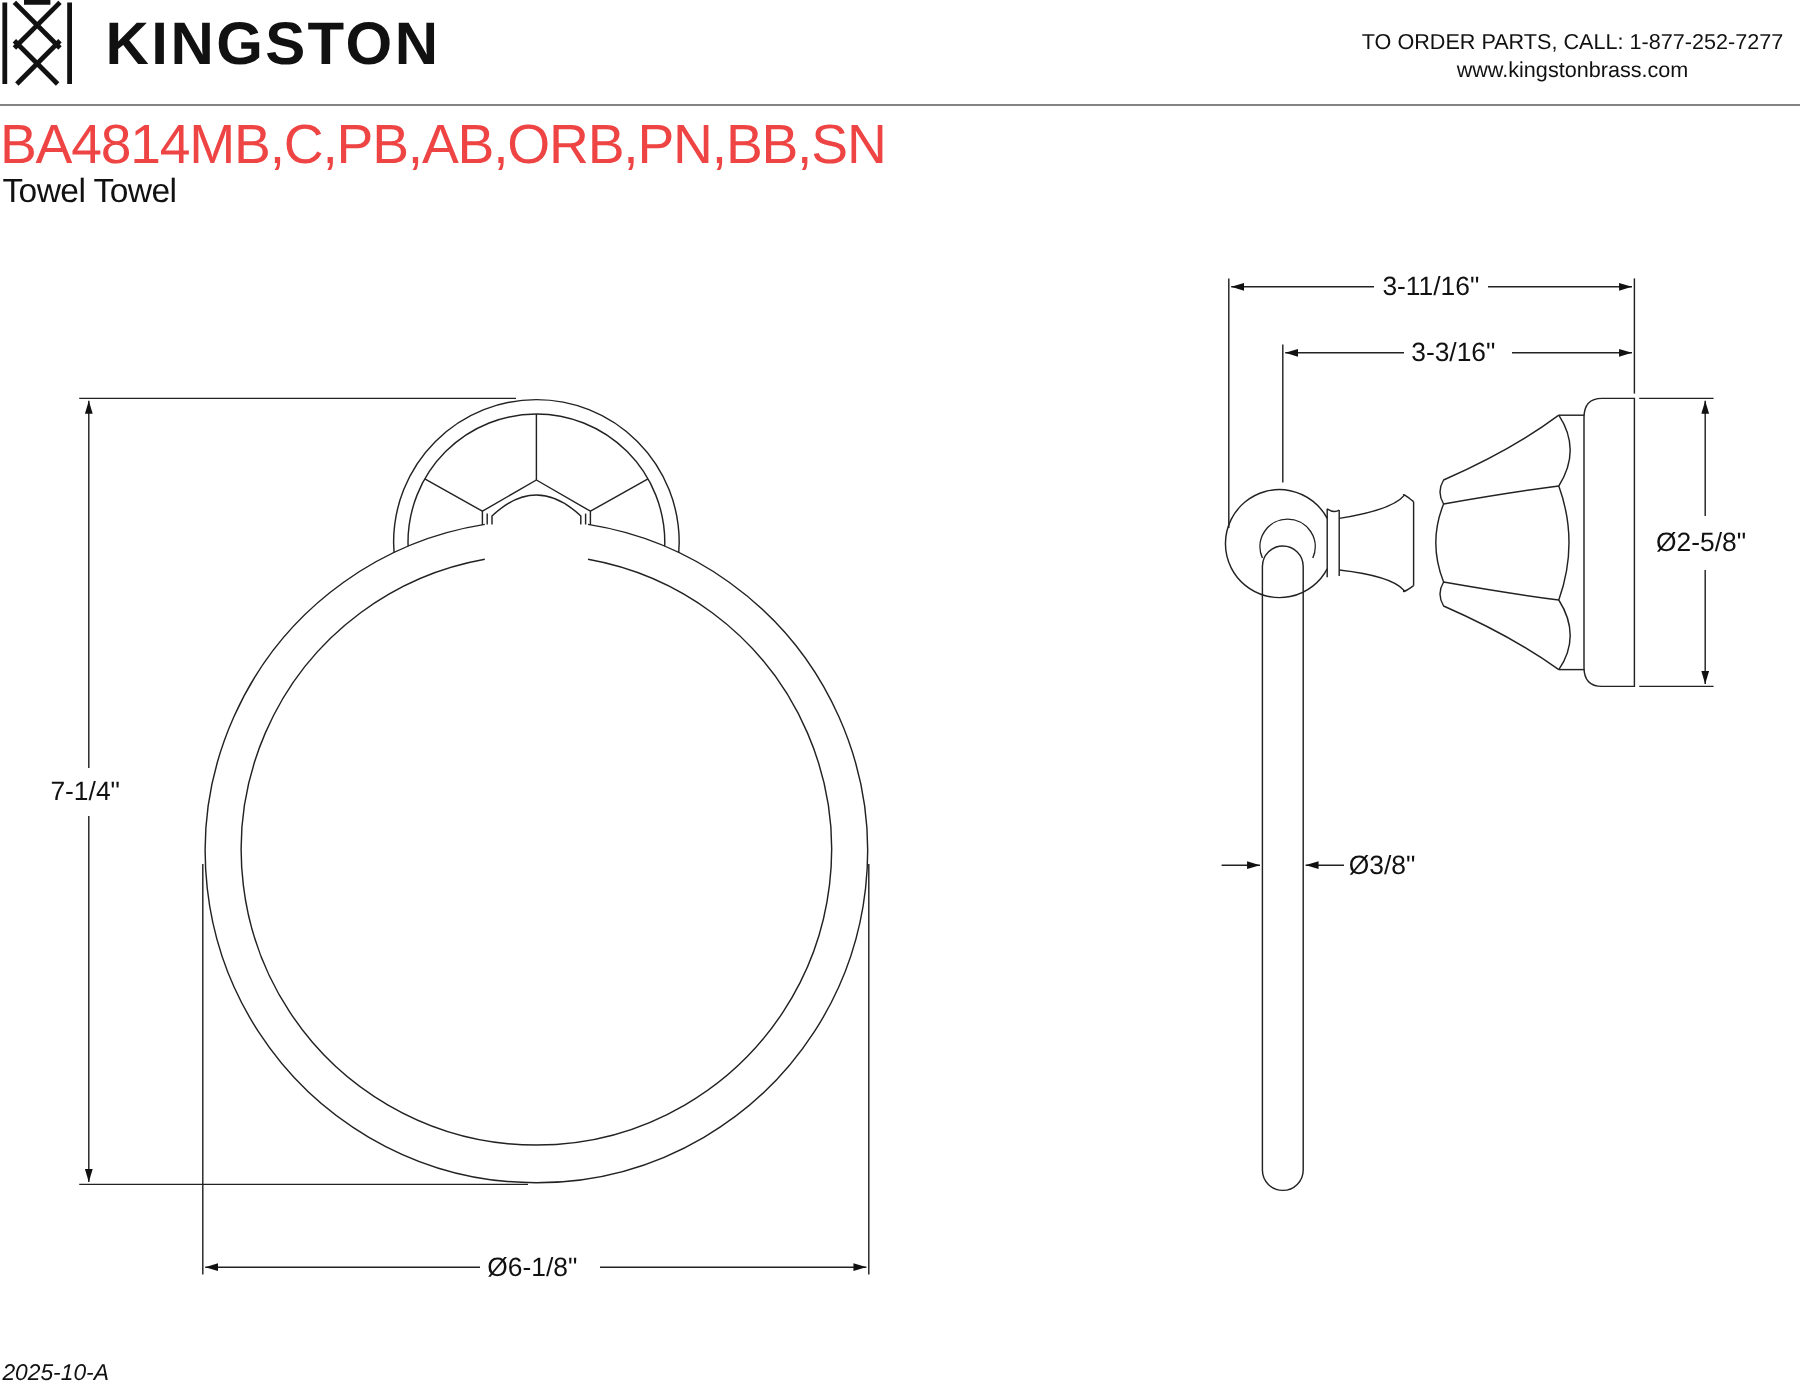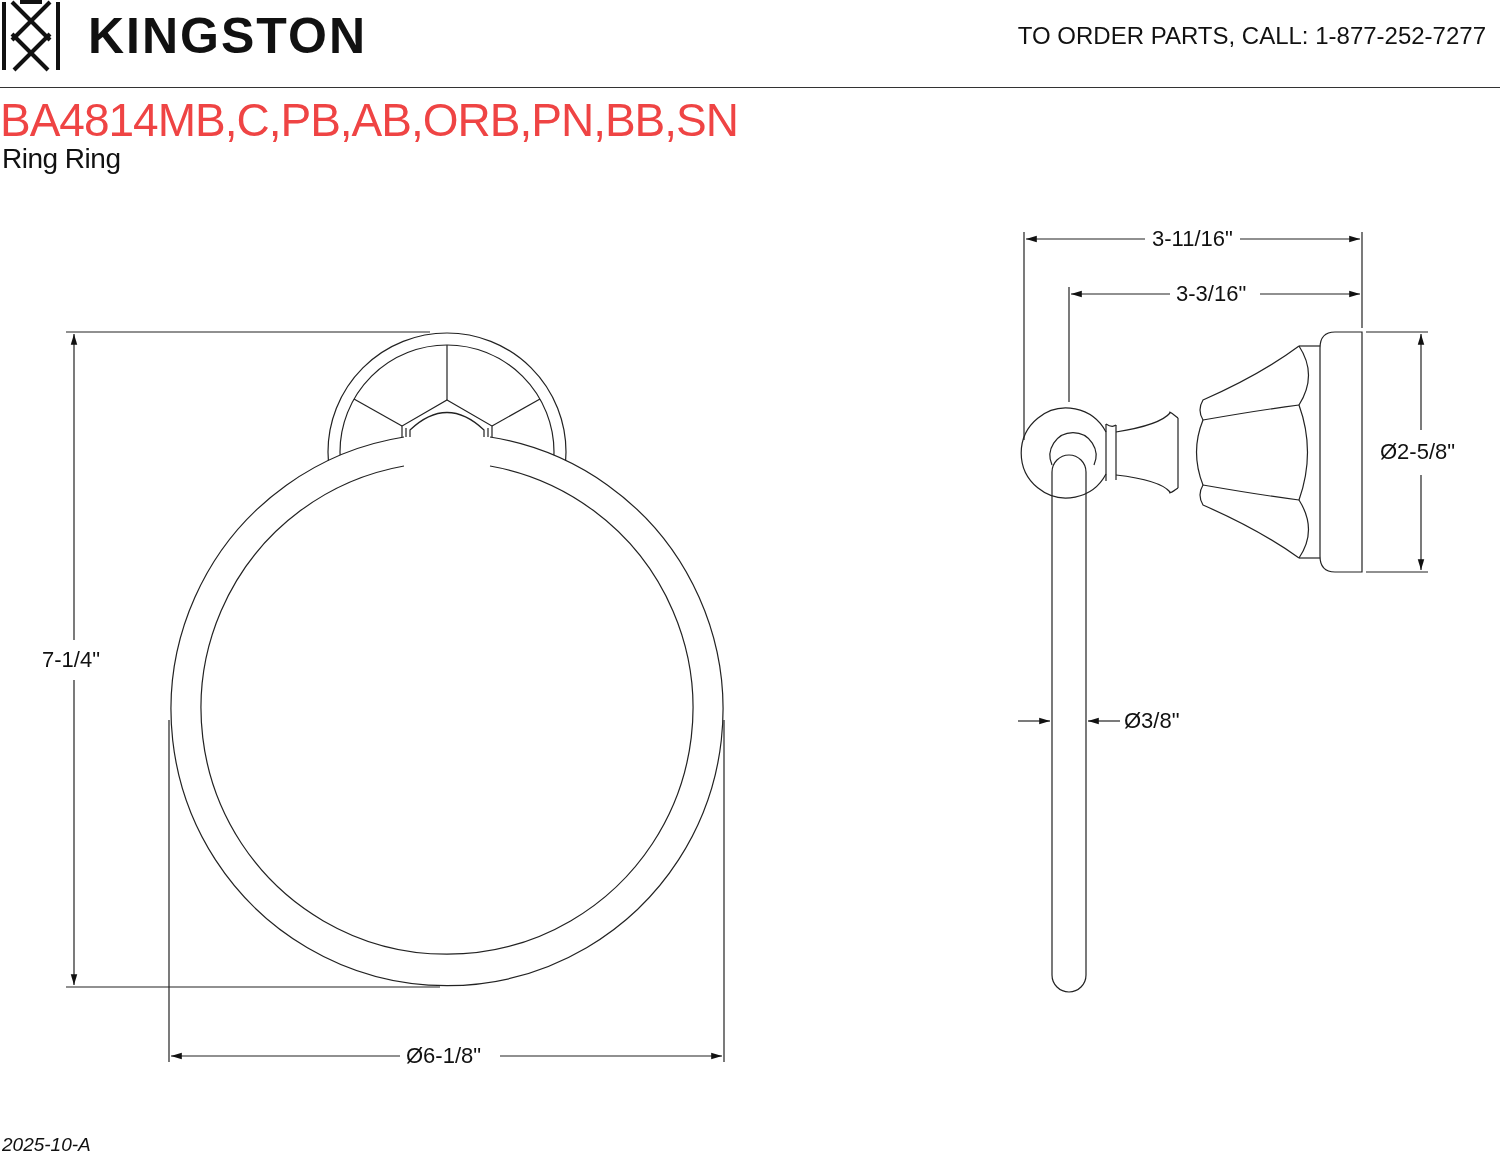--- a/index.html
+++ b/index.html
@@ -2,21 +2,21 @@
 <html><head>
 <meta charset="utf-8">
 <style>
   html, body { margin:0; padding:0; background:#ffffff; }
   body { width:1500px; height:1159px; position:relative; overflow:hidden;
          font-family:"Liberation Sans", sans-serif; color:#111; }
   .logo { position:absolute; left:0; top:0; height:72px; display:flex; align-items:center; }
   .logo svg { display:block; }
   .brand-name { position:absolute; left:88px; top:6px; font-size:50px; font-weight:700;
                 letter-spacing:2px; color:#111; line-height:60px;text-align:center; }
-  .contact { position:absolute; right:14px; top:24px; text-align:center; font-size:24px; line-height:23px; color:#111; }
+  .contact { position:absolute; right:14px; top:24px; text-align:center; font-size:18px; line-height:23px; color:#111; }
   .header-rule { position:absolute; left:0; right:0; top:87px; height:1px; background:#333; }
   .model { position:absolute; left:0; top:96px; font-size:46px; line-height:48px; letter-spacing:-1px; color:#ef4444; }
   .product { position:absolute; left:2px; top:142px; font-size:28px; line-height:34px; color:#111; letter-spacing:-0.5px; }
   .drawing { position:absolute; left:0; top:0; }
   .dim { position:absolute; font-size:22px; background:#fff; padding:0 4px; line-height:26px; color:#111; }
   .revision { position:absolute; left:2px; top:1134px; font-size:19px; color:#111;font-style:italic; }
 </style>
 </head>
 <body>
 
@@ -30,26 +30,27 @@
       <line x1="12" y1="34" x2="48" y2="70"></line>
       <line x1="50" y1="34" x2="14" y2="70"></line>
       <line x1="20" y1="2" x2="42" y2="2"></line>
     </g>
   </svg>
 </div>
 <div class="brand-name">KINGSTON</div>
 
 <div class="contact">
   <div>TO ORDER PARTS, CALL: 1-877-252-7277</div>
+  <div>www.kingstonbrass.com</div>
 </div>
 
 <div class="header-rule"></div>
 
 <div class="model">BA4814MB,C,PB,AB,ORB,PN,BB,SN</div>
-<div class="product">Ring Ring</div>
+<div class="product">Towel Towel</div>
 
 <svg class="drawing" width="1500" height="1159" viewBox="0 0 1500 1159">
   <defs>
     <marker id="arr" viewBox="0 0 10 10" refX="10" refY="5" markerWidth="9" markerHeight="9" orient="auto-start-reverse">
       <path d="M0,2 L10,5 L0,8 z" fill="#111"></path>
     </marker>
   </defs>
   <g stroke="#222" stroke-width="1.2" fill="none">
 
     <g>

